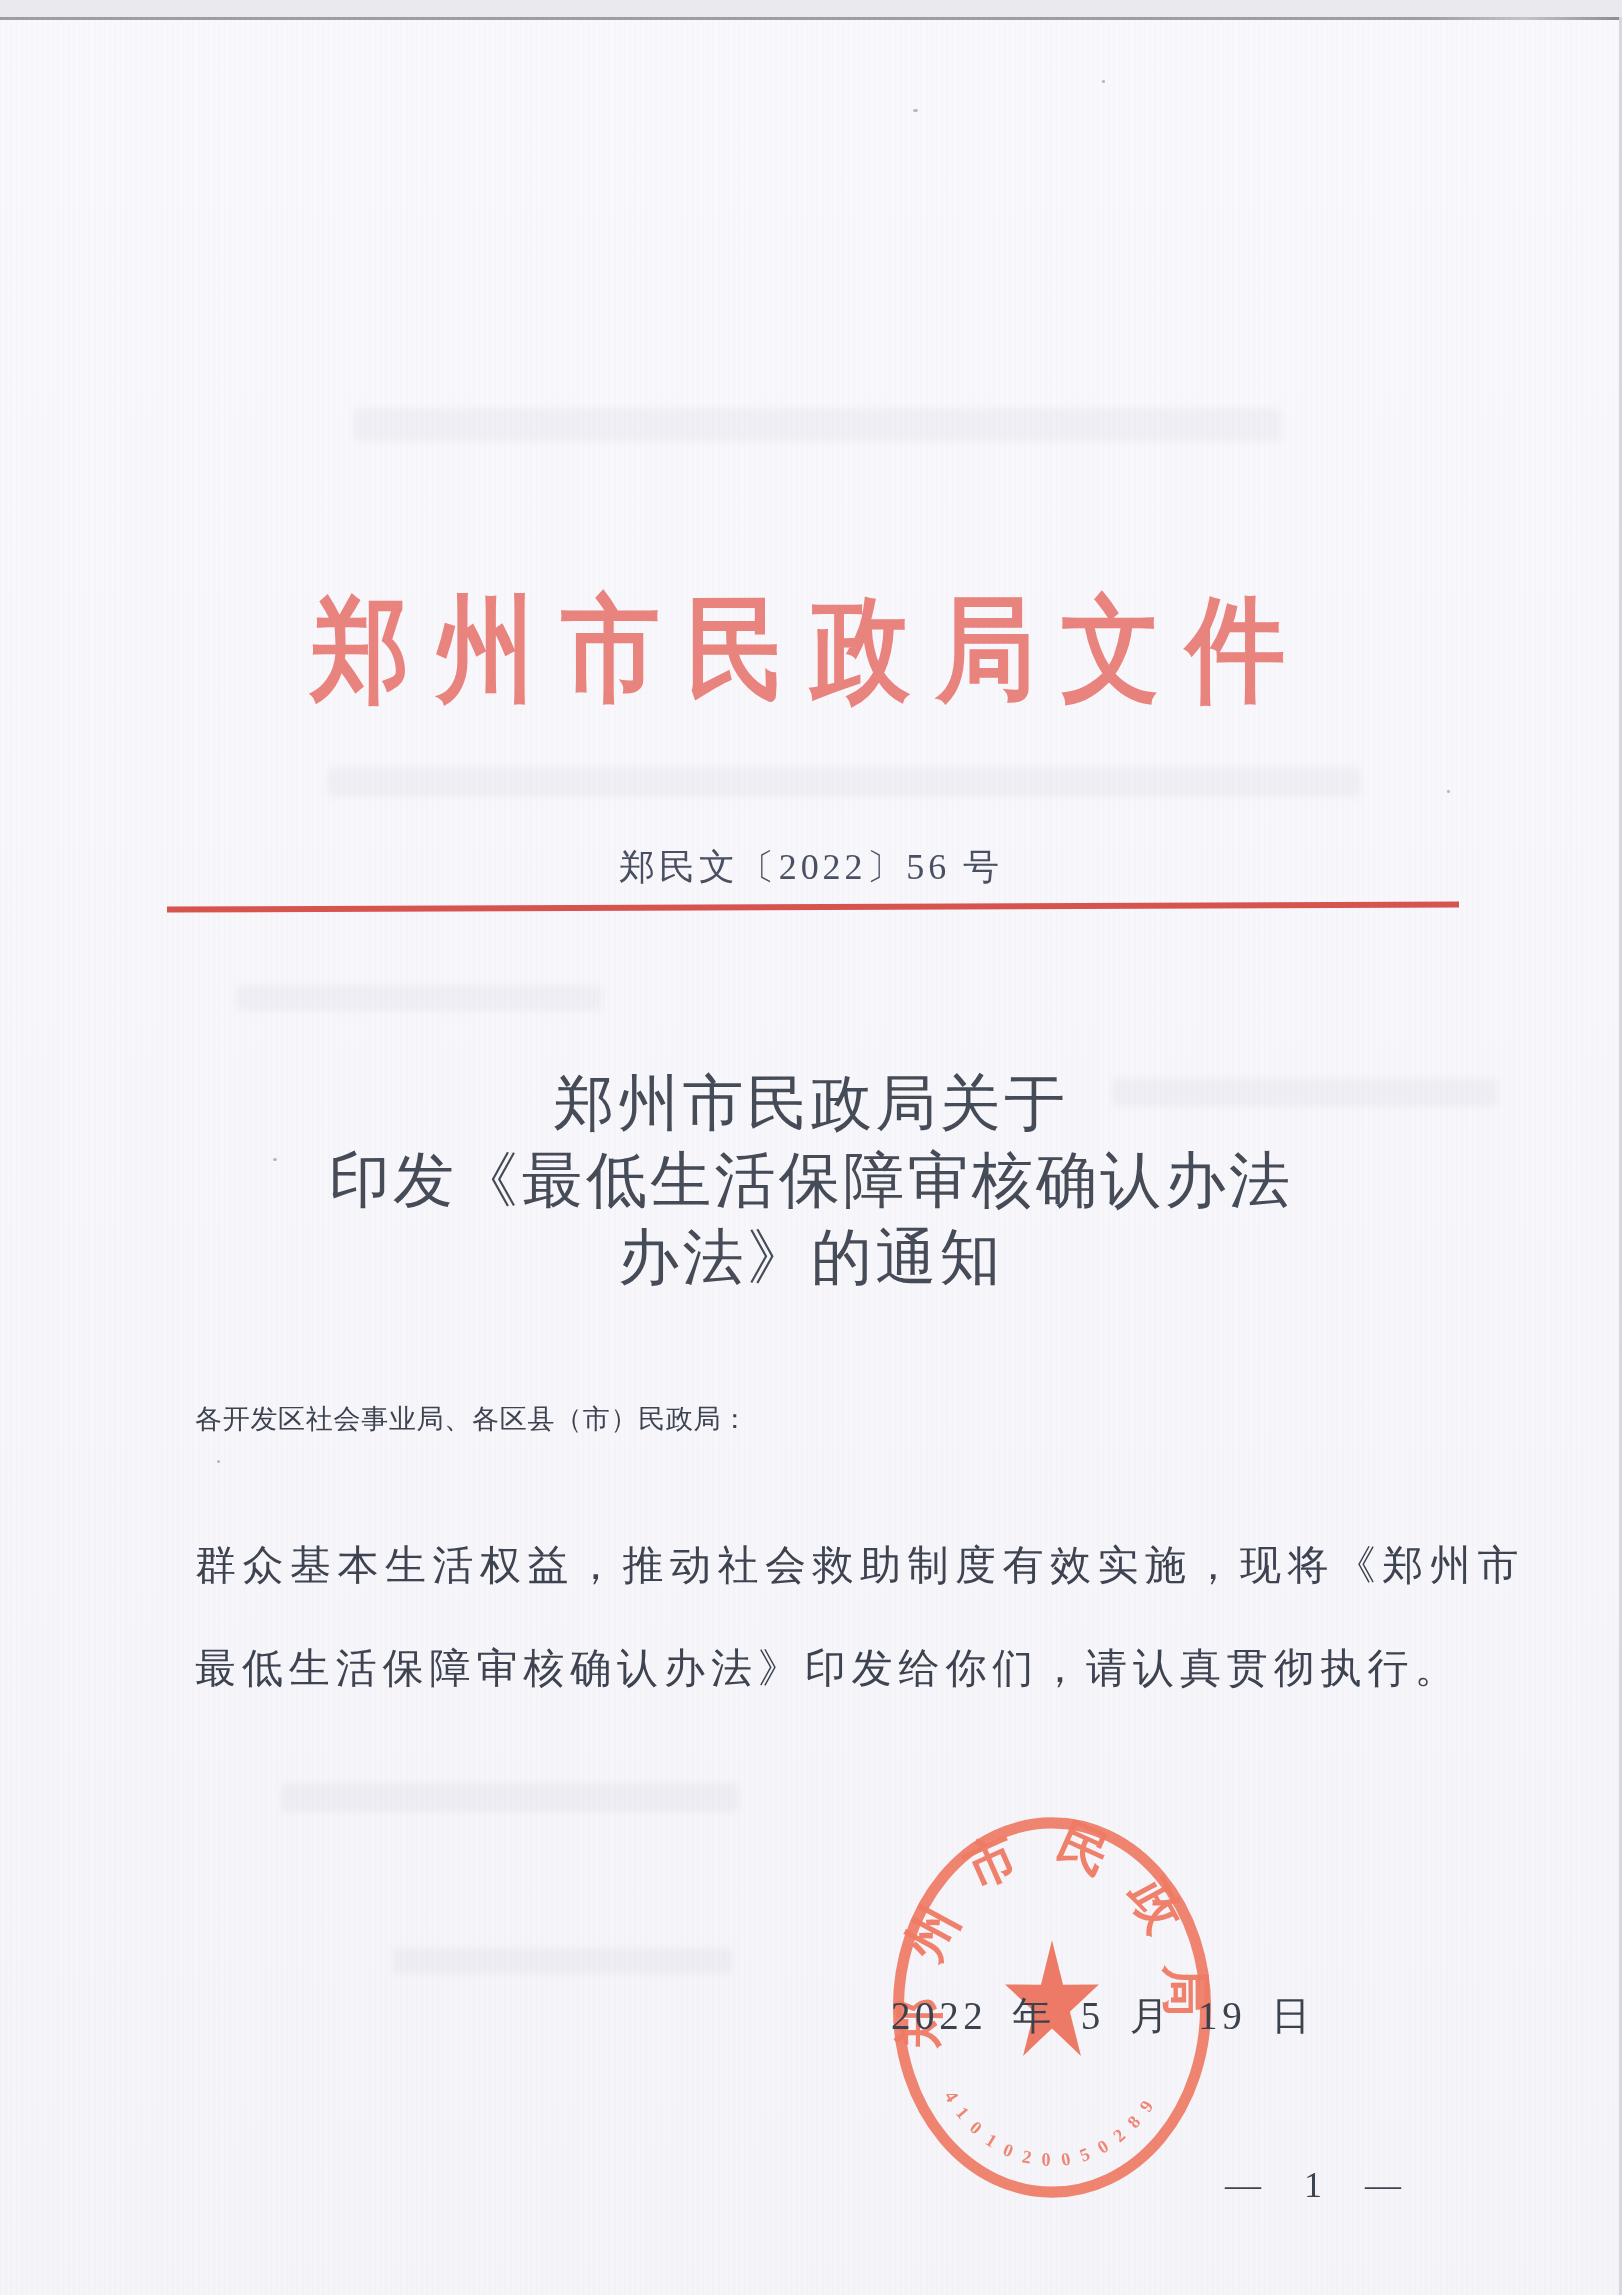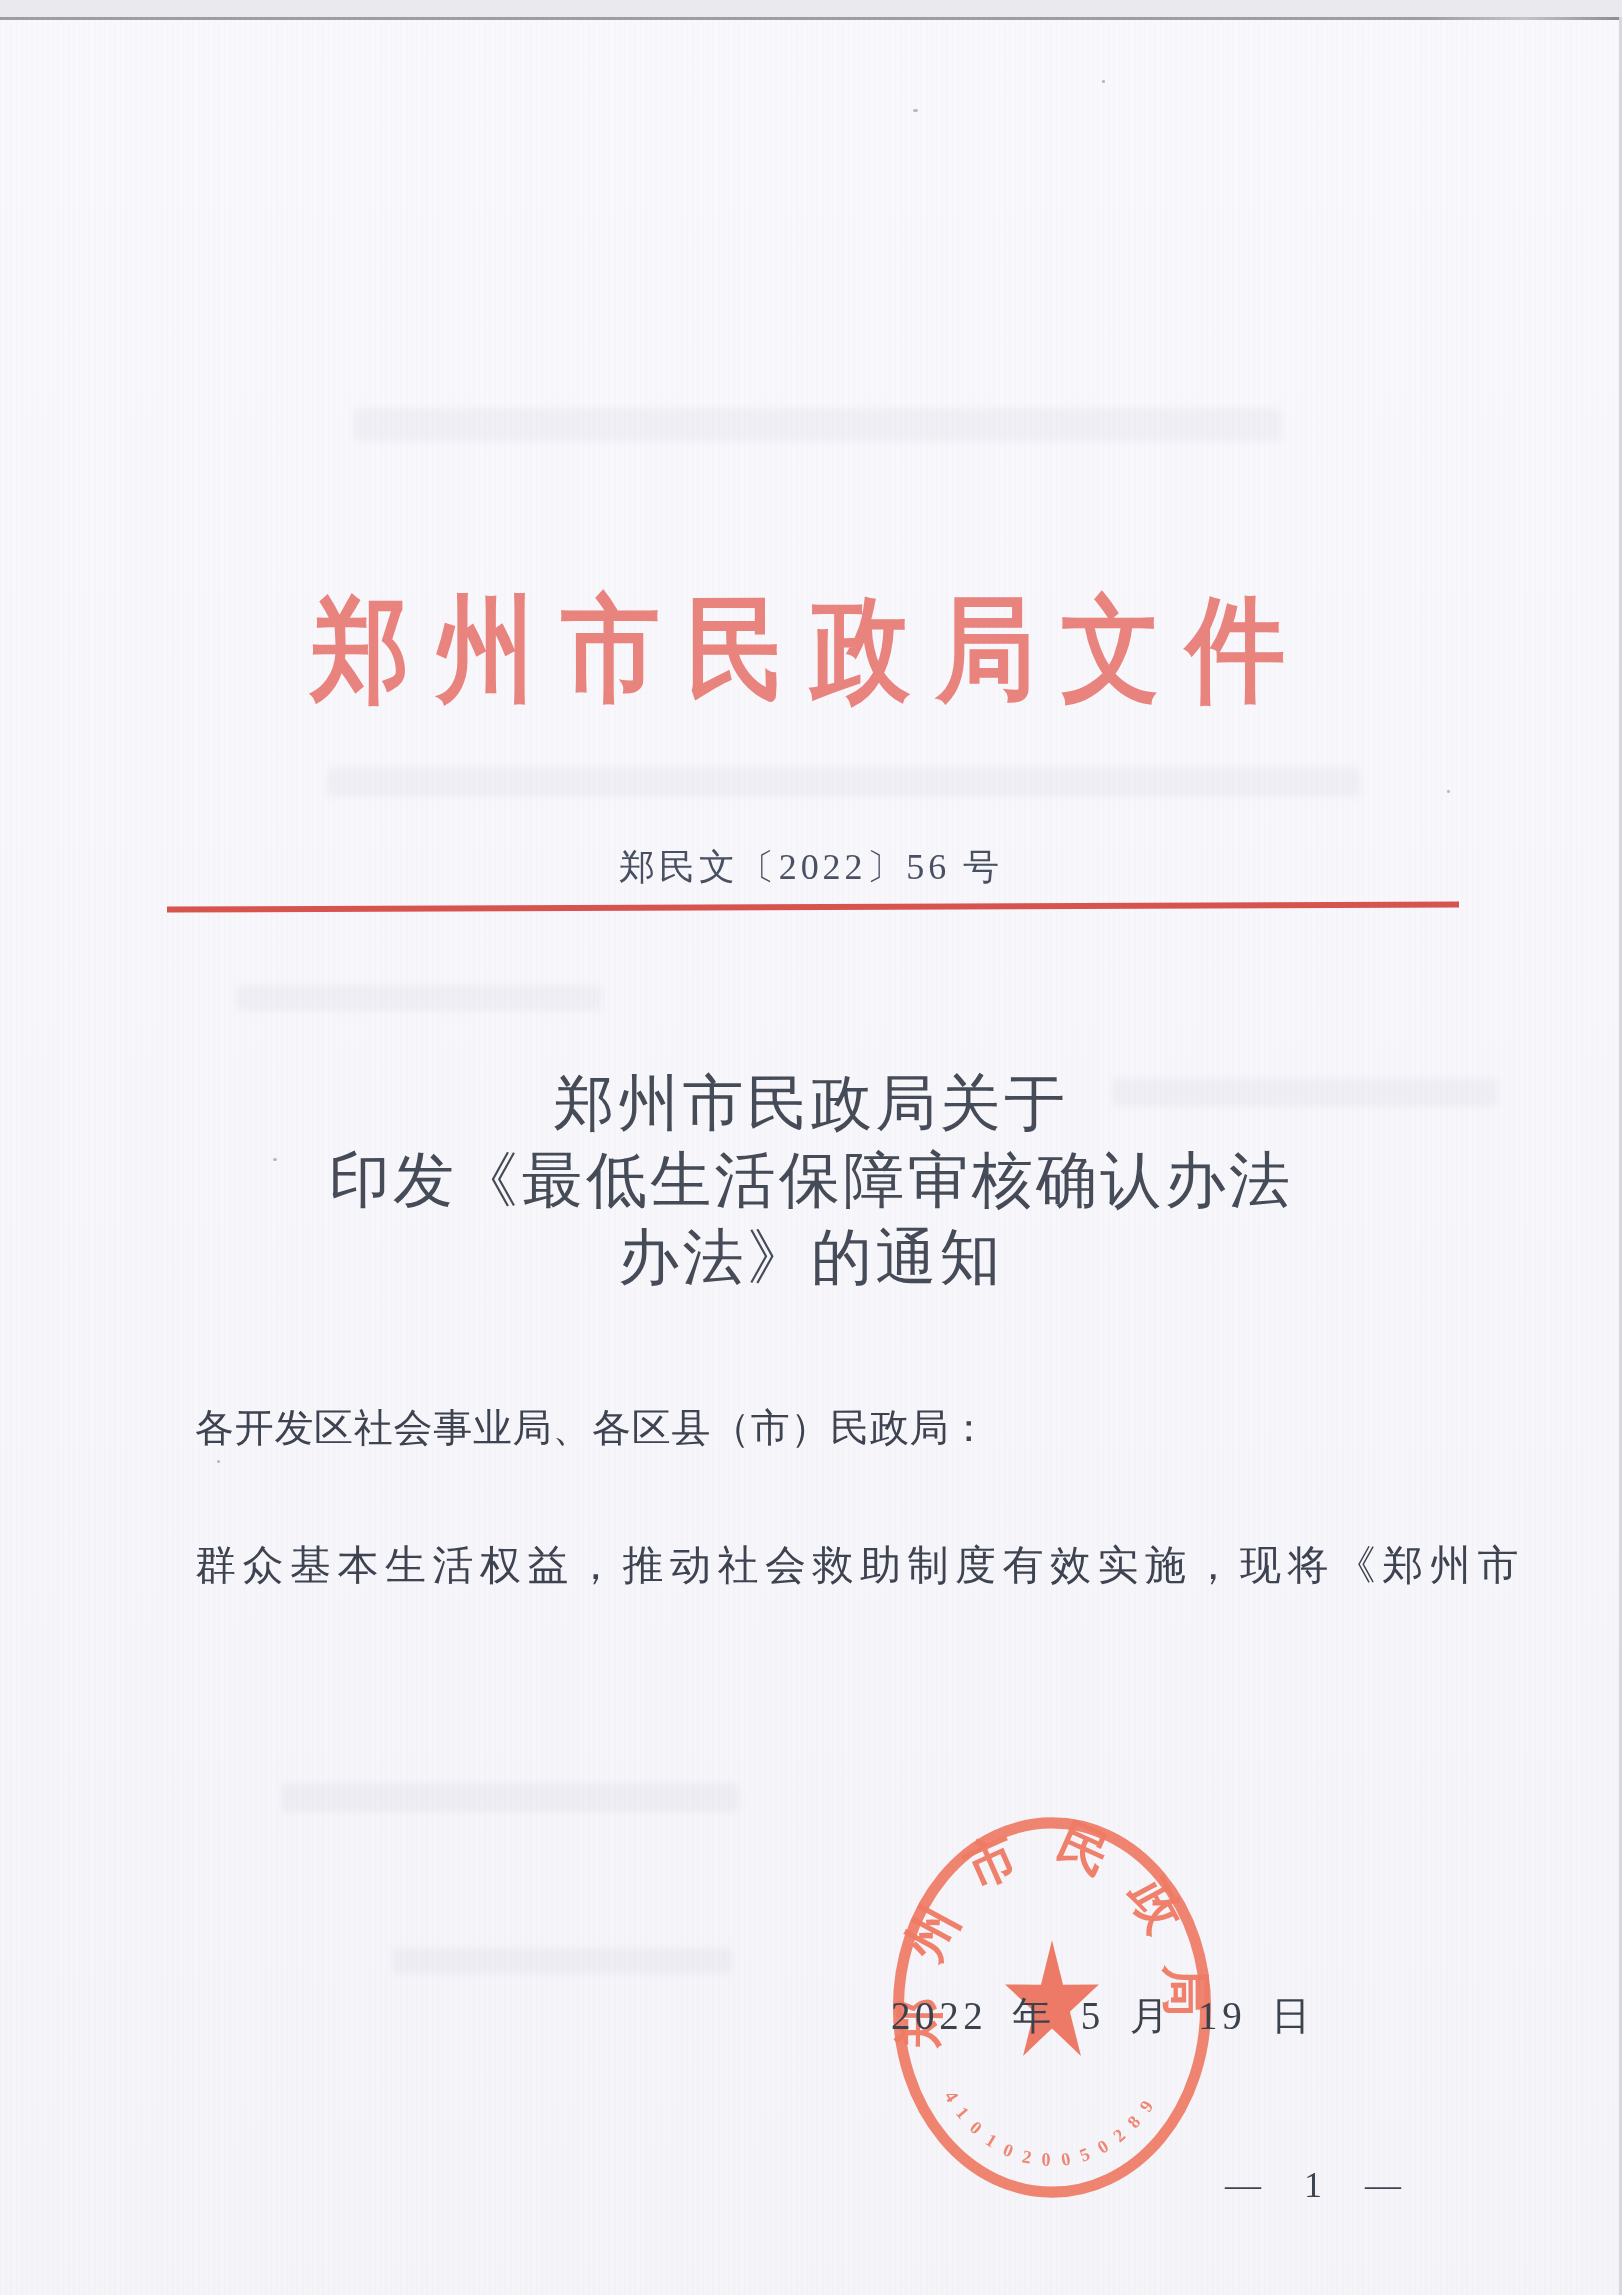--- a/index.html
+++ b/index.html
@@ -56,21 +56,21 @@
     position:absolute;left:0;right:0;top:1048px;
     text-align:center;
     font-size:61px;font-weight:normal;
     line-height:77px;
     letter-spacing:3.3px;
     color:#454b57;
   }
   
   .salutation{
     position:absolute;left:195px;top:1384px;
-    font-size:39px;letter-spacing:0.7px;
+    font-size:27px;letter-spacing:0.7px;
     color:#3d4350;white-space:nowrap;
   }
   .body-line{
     position:absolute;left:195px;
     font-size:41px;color:#3d4350;
     letter-spacing:6.5px;white-space:nowrap;
   }
   .body-line.l1{top:1464px;padding-left:82px;letter-spacing:5.2px;}
   .body-line.l2{top:1521px;text-align:right;}
   .body-line.l3{top:1624px;letter-spacing:5.9px;}
@@ -117,20 +117,21 @@
 
   <div class="doc-title">
     <div>郑州市民政局关于</div>
     <div>印发《最低生活保障审核确认办法</div>
     <div>办法》的通知</div>
   </div>
 
   <div class="salutation">各开发区社会事业局、各区县（市）民政局：</div>
 
   <div class="body-line l2">群众基本生活权益，推动社会救助制度有效实施，现将《郑州市</div>
+  <div class="body-line l3">最低生活保障审核确认办法》印发给你们，请认真贯彻执行。</div>
 
   <div class="seal">
     <svg viewBox="0 0 500 590" preserveAspectRatio="none">
       <defs>
         <path id="sealArcTop" d="M 80.9 370.9 A 180 222 0 1 1 419.1 370.9" fill="none"></path>
         <path id="sealArcBottom" d="M 86.2 434.4 A 200 243 0 0 0 413.8 434.4" fill="none"></path>
       </defs>
       <ellipse cx="250" cy="295" rx="237" ry="283" fill="none" stroke="#ee7a64" stroke-width="17" stroke-opacity="0.92"></ellipse>
       <polygon points="250,192 267,260.1 322.3,259.7 277.6,301.4 294.7,369.3 250,327 205.3,369.3 222.4,301.4 177.7,259.7 233,260.1" fill="#ec6d57" fill-opacity="0.9"></polygon>
       <text font-size="78" font-weight="bold" fill="#ee7a64" fill-opacity="0.95" letter-spacing="48" font-family="Liberation Serif, DejaVu Serif, serif">

